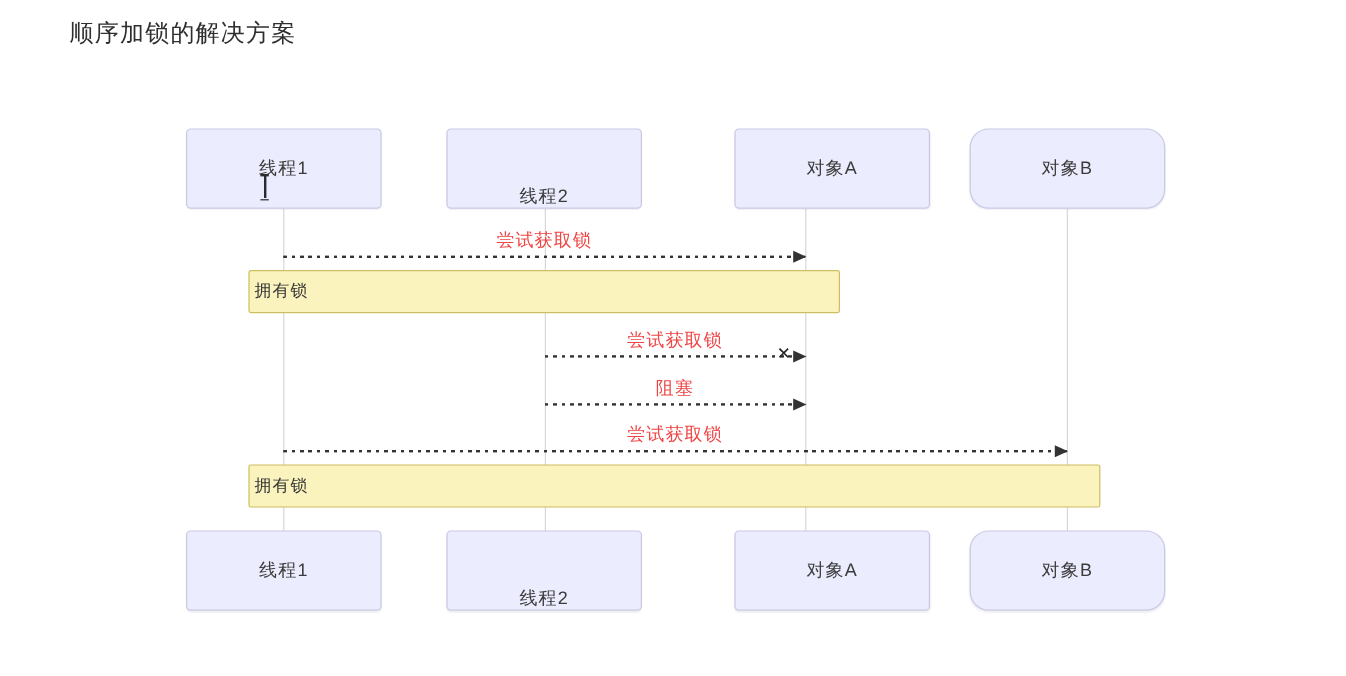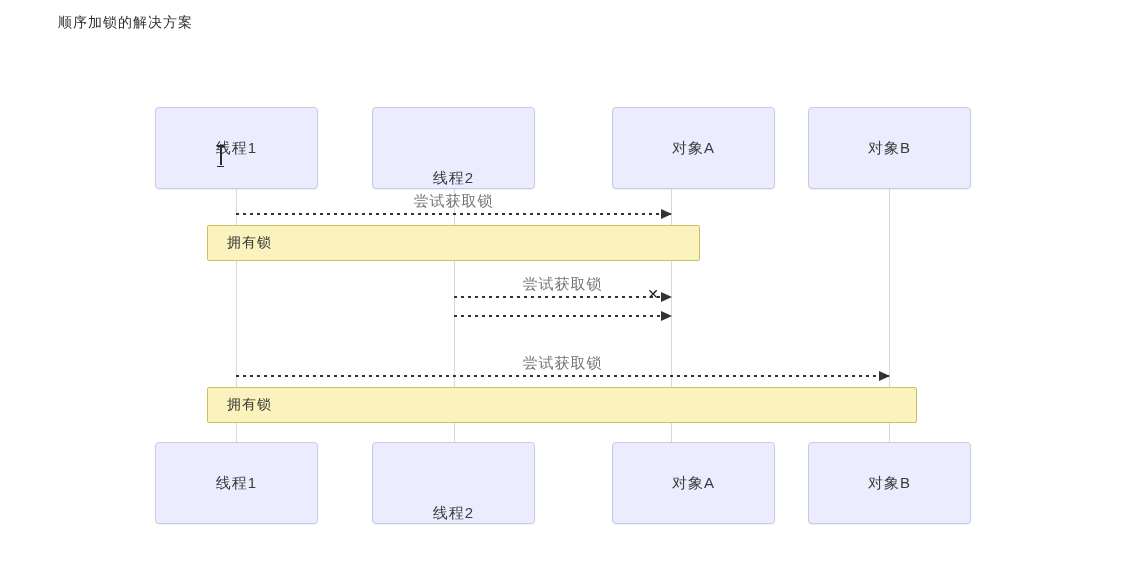--- a/index.html
+++ b/index.html
@@ -5,70 +5,70 @@
   * { margin: 0; padding: 0; box-sizing: border-box; }
   html, body { background: #ffffff; }
   body {
     font-family: "Liberation Sans", "DejaVu Sans", sans-serif;
     width: 1122px; height: 563px; position: relative; overflow: hidden;
   }
   .canvas { position: absolute; inset: 0; background: #ffffff; }
 
   .title {
     position: absolute; left: 58px; top: 14px;
-    font-size: 14px; font-weight: 500; color: #2f2f2f; letter-spacing: 1px;
+    font-size: 20px; font-weight: 500; color: #2f2f2f; letter-spacing: 1px;
   }
 
   
   .lifeline {
     position: absolute; top: 174px; height: 269px; width: 1px;
     background: #d8d8d8; z-index: 0;
   }
 
   
   .actor {
-    position: absolute; width: 163px; height: 82px;
+    position: absolute; width: 163px; height: 67px;
     background: #ececff; border: 1px solid #c9c9e4; border-radius: 4px;
     display: flex; align-items: center; justify-content: center;
     font-size: 15px; color: #3b3b3b; letter-spacing: 1px; z-index: 2;
     box-shadow: 0 1px 1px rgba(80,80,140,0.08);
   }
   .actor.row-top { top: 107px; }
   .actor.row-bottom { top: 442px; }
   .col-1 { left: 155px; }
   .col-2 { left: 372px; align-items: flex-end; }
   .col-3 { left: 612px; }
-  .col-4 { left: 808px; }
+  .col-4 { left: 808px; border-radius: 16px; }
 
   
   .message { position: absolute; z-index: 1; }
   .msg-label {
     height: 21px; line-height: 21px; text-align: center;
-    font-size: 15px; color: #737373; letter-spacing: 1px;
+    font-size: 15px; color: #ef4444; letter-spacing: 1px;
   }
   .msg-line {
     position: relative; height: 2px; margin-top: 2px;
     background: repeating-linear-gradient(to right, #333 0 3px, transparent 3px 7px);
   }
   .arrowhead {
     position: absolute; right: -1px; top: -4px; width: 0; height: 0;
     border-left: 11px solid #333; border-top: 5px solid transparent;
     border-bottom: 5px solid transparent;
   }
   .fail-x {
     position: absolute; right: 12px; top: -9px;
     font-size: 14px; font-weight: 700; color: #222; line-height: 1;
   }
 
   
   .note {
     position: absolute; height: 36px;
     background: #fbf3be; border: 1.5px solid #cdbe62; border-radius: 2px;
     display: flex; align-items: center; z-index: 2;
-    font-size: 14px; color: #333; padding-left: 19px; letter-spacing: 1px;
+    font-size: 14px; color: #333; padding-left: 4px; letter-spacing: 1px;
   }
   #note-1 { left: 207px; top: 225px; width: 493px; }
   #note-2 { left: 207px; top: 387px; width: 710px; }
 
   #message-1 { left: 236px; top: 190px; width: 435px; }
   #message-2 { left: 454px; top: 273px; width: 217px; }
   #message-3 { left: 454px; top: 313px; width: 217px; }
   #message-4 { left: 236px; top: 352px; width: 653px; }
 
   
@@ -118,20 +118,21 @@
 
     <div class="message" id="message-2">
       <div class="msg-label">尝试获取锁</div>
       <div class="msg-line">
         <span class="fail-x">✕</span>
         <span class="arrowhead"></span>
       </div>
     </div>
 
     <div class="message" id="message-3">
+      <div class="msg-label">阻塞</div>
       <div class="msg-line">
         <span class="arrowhead"></span>
       </div>
     </div>
 
     <div class="message" id="message-4">
       <div class="msg-label">尝试获取锁</div>
       <div class="msg-line">
         <span class="arrowhead"></span>
       </div>

